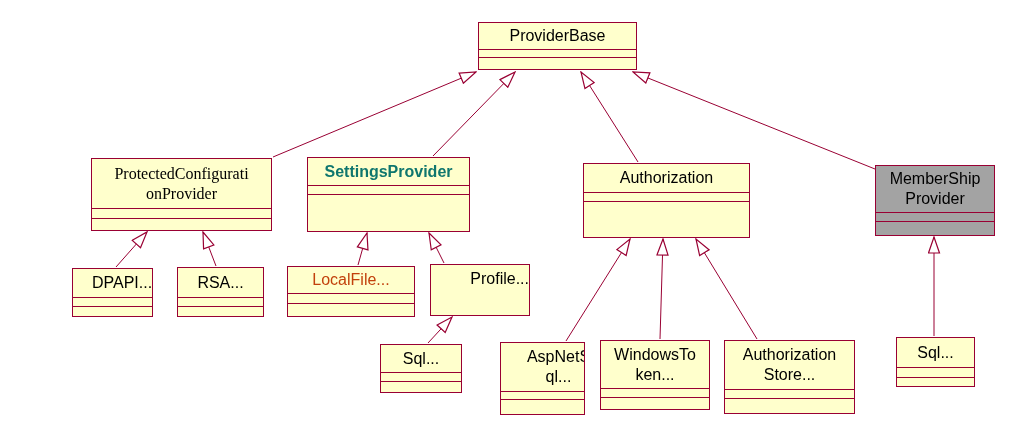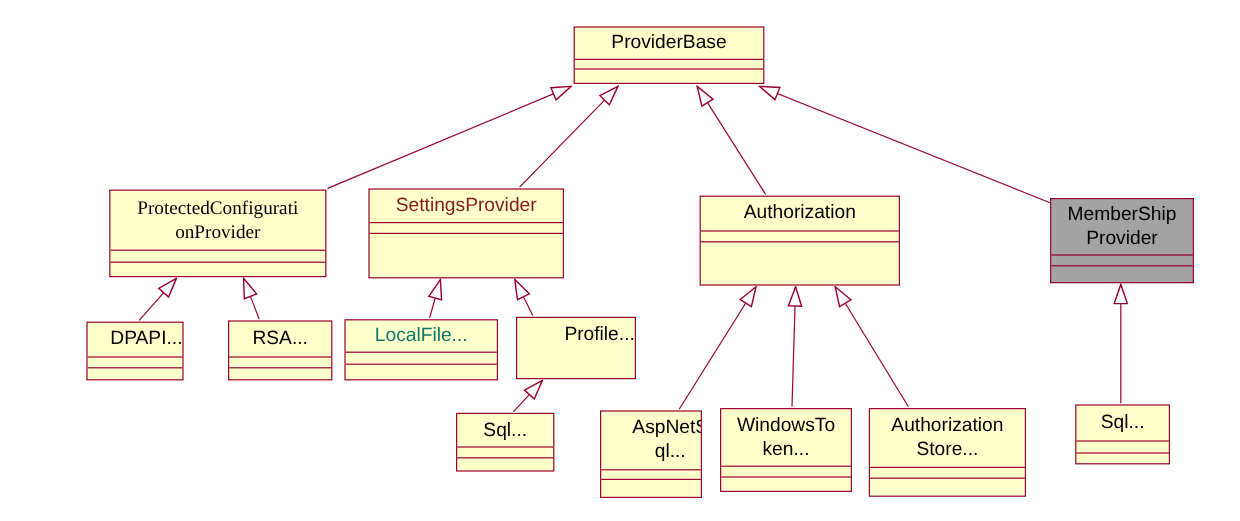--- a/index.html
+++ b/index.html
@@ -85,47 +85,47 @@
         <div class="uml-fields" style="height: 8px; border-top-color: rgb(153, 0, 51);"></div>
         <div class="uml-methods" style="border-top-color: rgb(153, 0, 51);"></div>
       </div>
       <div class="uml-node" style="left: 71px; top: 158px; width: 181px; height: 73px; background: rgb(255, 255, 204); border-color: rgb(153, 0, 51); font-family: Liberation Serif, serif;">
         <div class="uml-title" style="height: 49px; color: rgb(0, 0, 0);">ProtectedConfigurati
 onProvider</div>
         <div class="uml-fields" style="height: 10px; border-top-color: rgb(153, 0, 51);"></div>
         <div class="uml-methods" style="border-top-color: rgb(153, 0, 51);"></div>
       </div>
       <div class="uml-node" style="left: 287px; top: 157px; width: 163px; height: 75px; background: rgb(255, 255, 204); border-color: rgb(153, 0, 51);">
-        <div class="uml-title" style="height: 27px; color: #7f1d1d;">SettingsProvider</div>
+        <div class="uml-title" style="height: 27px; color: #0f766e; font-weight: bold;">SettingsProvider</div>
         <div class="uml-fields" style="height: 9px; border-top-color: rgb(153, 0, 51);"></div>
         <div class="uml-methods" style="border-top-color: rgb(153, 0, 51);"></div>
       </div>
       <div class="uml-node" style="left: 563px; top: 163px; width: 167px; height: 75px; background: rgb(255, 255, 204); border-color: rgb(153, 0, 51);">
         <div class="uml-title" style="height: 28px; color: rgb(0, 0, 0);">Authorization</div>
         <div class="uml-fields" style="height: 9px; border-top-color: rgb(153, 0, 51);"></div>
         <div class="uml-methods" style="border-top-color: rgb(153, 0, 51);"></div>
       </div>
       <div class="uml-node" style="left: 855px; top: 165px; width: 120px; height: 71px; background: #a3a3a3; border-color: rgb(153, 0, 51);">
         <div class="uml-title" style="height: 46px; color: rgb(0, 0, 0);">MemberShip
 Provider</div>
         <div class="uml-fields" style="height: 9px; border-top-color: rgb(153, 0, 51);"></div>
         <div class="uml-methods" style="border-top-color: rgb(153, 0, 51);"></div>
       </div>
       <div class="uml-node" style="left: 52px; top: 268px; width: 81px; height: 49px; background: rgb(255, 255, 204); border-color: rgb(153, 0, 51);">
         <div class="uml-title" style="height: 28px; color: rgb(0, 0, 0); padding-left: 19px;">DPAPI...</div>
         <div class="uml-fields" style="height: 9px; border-top-color: rgb(153, 0, 51);"></div>
         <div class="uml-methods" style="border-top-color: rgb(153, 0, 51);"></div>
       </div>
-      <div class="uml-node" style="left: 170px; top: 267px; width: 87px; height: 50px; background: rgb(255, 255, 204); border-color: rgb(153, 0, 51);">
+      <div class="uml-node" style="left: 157px; top: 267px; width: 87px; height: 50px; background: rgb(255, 255, 204); border-color: rgb(153, 0, 51);">
         <div class="uml-title" style="height: 29px; color: rgb(0, 0, 0);">RSA...</div>
         <div class="uml-fields" style="height: 9px; border-top-color: rgb(153, 0, 51);"></div>
         <div class="uml-methods" style="border-top-color: rgb(153, 0, 51);"></div>
       </div>
       <div class="uml-node" style="left: 267px; top: 266px; width: 128px; height: 51px; background: rgb(255, 255, 204); border-color: rgb(153, 0, 51);">
-        <div class="uml-title" style="height: 26px; color: #0f766e;">LocalFile...</div>
+        <div class="uml-title" style="height: 26px; color: #c2410c;">LocalFile...</div>
         <div class="uml-fields" style="height: 10px; border-top-color: rgb(153, 0, 51);"></div>
         <div class="uml-methods" style="border-top-color: rgb(153, 0, 51);"></div>
       </div>
       <div class="uml-node" style="left: 410px; top: 264px; width: 100px; height: 52px; background: rgb(255, 255, 204); border-color: rgb(153, 0, 51); align-items: flex-end;">
         <div class="uml-title" style="height: 28px; color: rgb(0, 0, 0);">Profile...</div>
         <div class="uml-fields" style="height: 9px; border-top-color: rgb(153, 0, 51);"></div>
         <div class="uml-methods" style="border-top-color: rgb(153, 0, 51);"></div>
       </div>
       <div class="uml-node" style="left: 360px; top: 344px; width: 82px; height: 49px; background: rgb(255, 255, 204); border-color: rgb(153, 0, 51);">
         <div class="uml-title" style="height: 27px; color: rgb(0, 0, 0);">Sql...</div>

